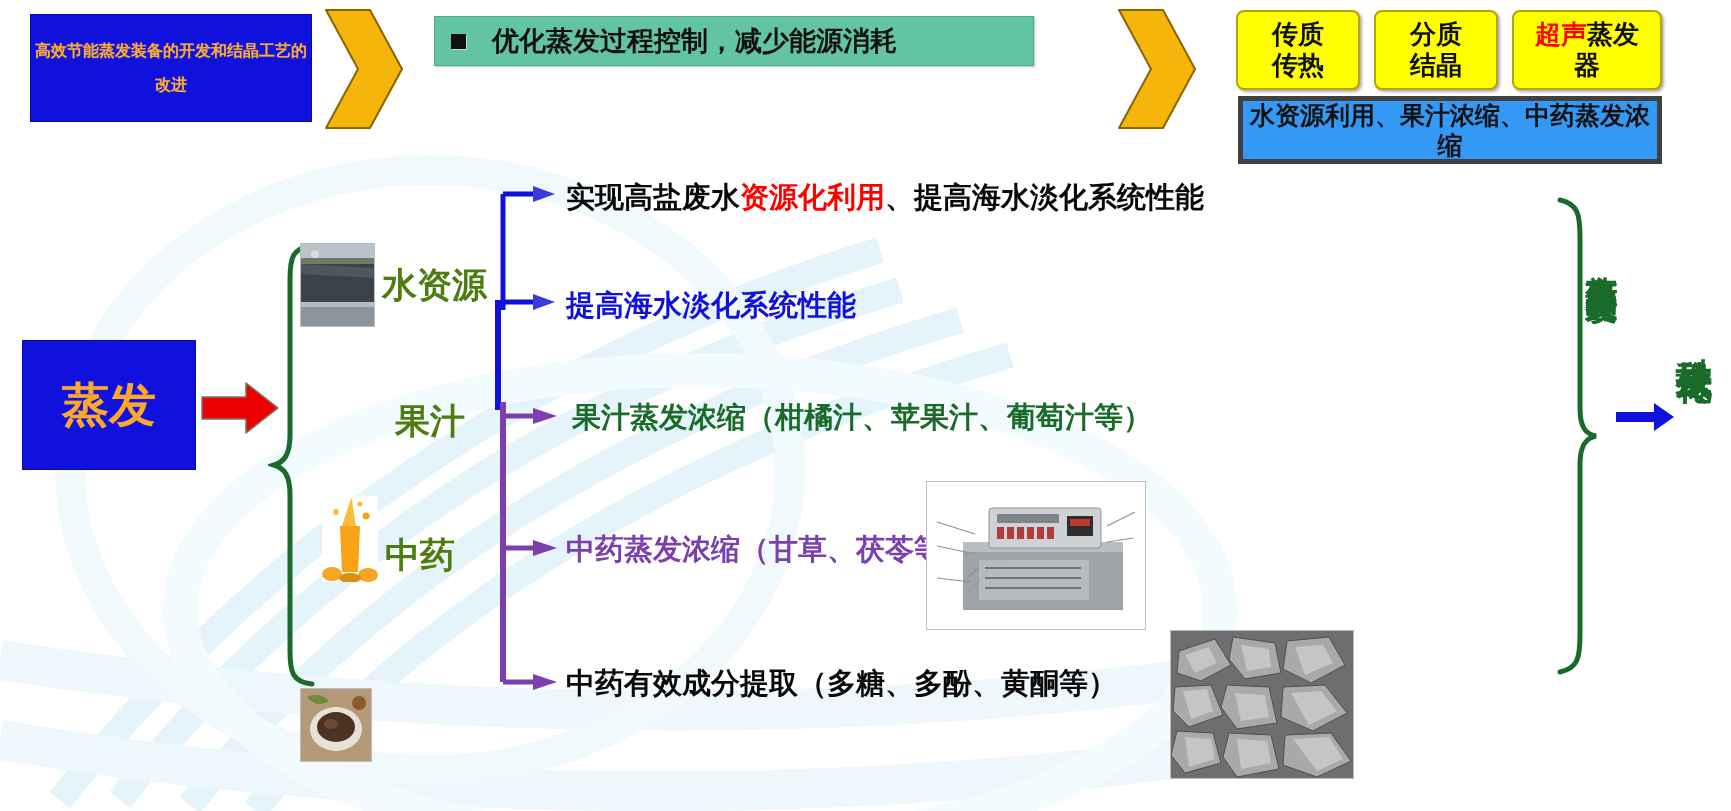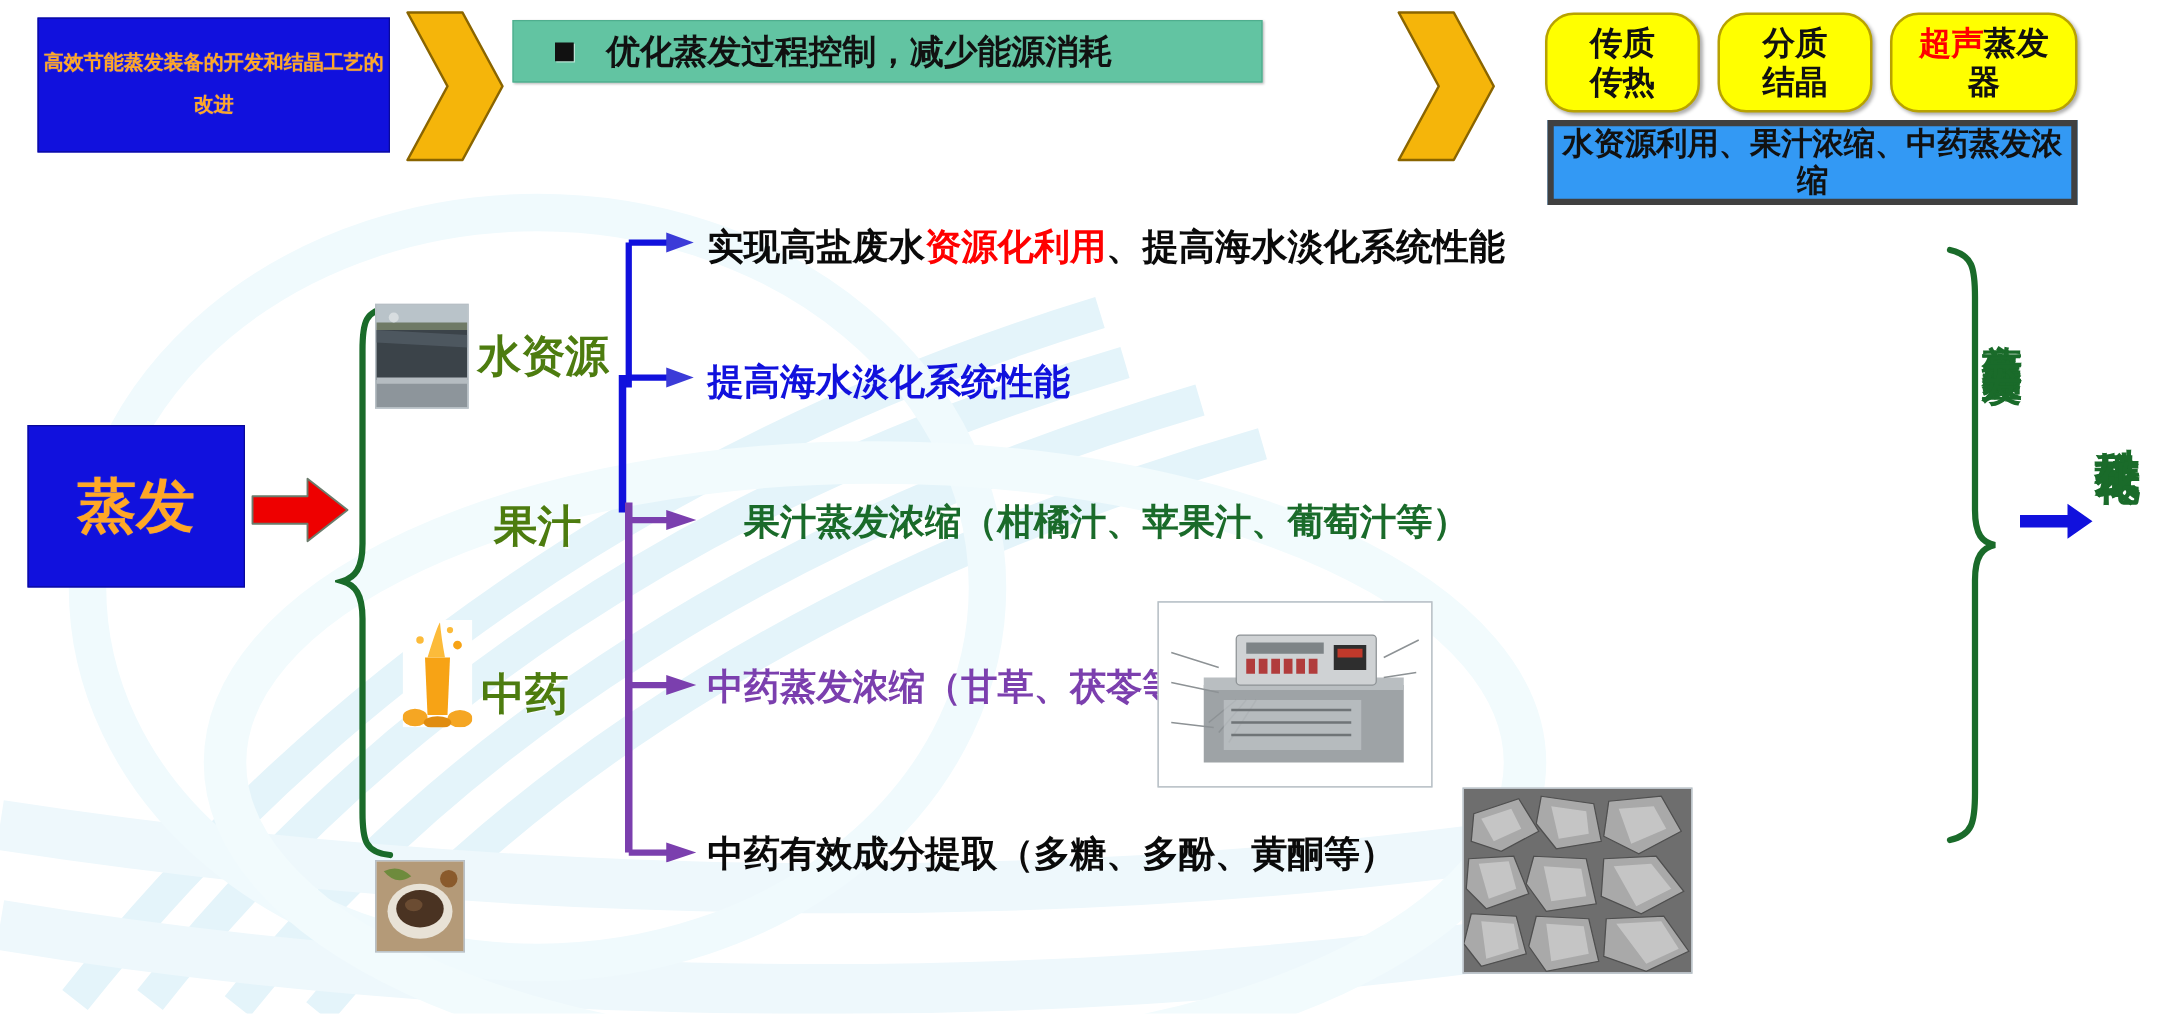--- a/index.html
+++ b/index.html
@@ -29,31 +29,32 @@
     box-sizing:border-box;padding:18px 4px;
     text-shadow:0 0 1px rgba(255,255,255,.35);
   }
   .chev{width:86px;height:126px;}
   .chev svg{display:block;}
 
   .green-line{
     background:#62c4a2;border:1px solid #4fae8e;
     color:#111;font-weight:bold;font-size:27px;
     display:flex;align-items:center;
-    box-sizing:border-box;padding-left:33px;
+    box-sizing:border-box;padding-left:16px;
     box-shadow:1px 1px 2px rgba(0,0,0,.28);
+    margin-left:24px;
   }
   .bullet-sq{
     width:15px;height:15px;background:#111;display:inline-block;
     margin-right:26px;flex:0 0 auto;
     box-shadow:1px 1px 0 rgba(255,255,255,.55);
   }
 
   .ybox{
-    background:#ffff00;border:2px solid #b8a200;border-radius:23px;
+    background:#ffff00;border:2px solid #b8a200;border-radius:8px;
     color:#111;font-weight:bold;font-size:26px;line-height:31px;
     text-align:center;
     display:flex;align-items:center;justify-content:center;
     box-sizing:border-box;
     box-shadow:2px 2px 3px rgba(0,0,0,.32);
   }
   .ybox .red{color:#ff0000;}
 
   .bluebar{
     background:#3399f4;border:5px solid #404040;
@@ -245,21 +246,21 @@
       <path d="M 38 274 L 62 282 L 38 290 Z" fill="#7b3fae"></path>
     </svg>
   </div>
 
   <div class="abs row-text" style="left:566px;top:178px;">
     <span class="t-black">实现高盐废水</span><span class="t-red">资源化利用</span><span class="t-black">、提高海水淡化系统性能</span>
   </div>
 
   <div class="abs row-text t-blue" style="left:566px;top:286px;">提高海水淡化系统性能</div>
 
-  <div class="abs row-text t-green" style="left:595px;top:398px;">果汁蒸发浓缩（柑橘汁、苹果汁、葡萄汁等）</div>
+  <div class="abs row-text t-green" style="left:572px;top:398px;">果汁蒸发浓缩（柑橘汁、苹果汁、葡萄汁等）</div>
 
   <div class="abs row-text t-purple" style="left:566px;top:530px;">中药蒸发浓缩（甘草、茯苓等）</div>
 
   <div class="abs row-text t-black" style="left:566px;top:664px;">中药有效成分提取（多糖、多酚、黄酮等）</div>
 
   <div class="abs thumb" style="left:926px;top:237px;width:218px;height:147px;">
     <svg width="218" height="147" viewBox="0 0 218 147">
       <rect width="218" height="147" fill="#ffffff"></rect>
       <rect x="36" y="66" width="160" height="62" fill="#9ea3a6"></rect>
       <rect x="36" y="60" width="160" height="10" fill="#b9bec1"></rect>

